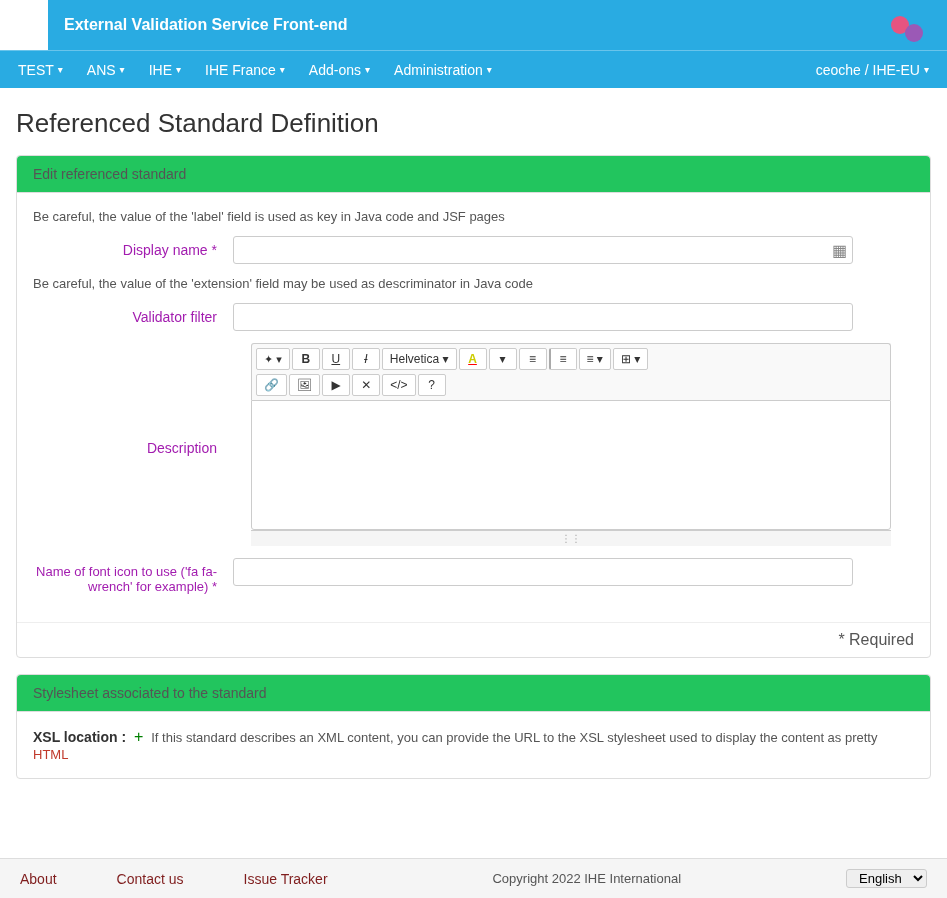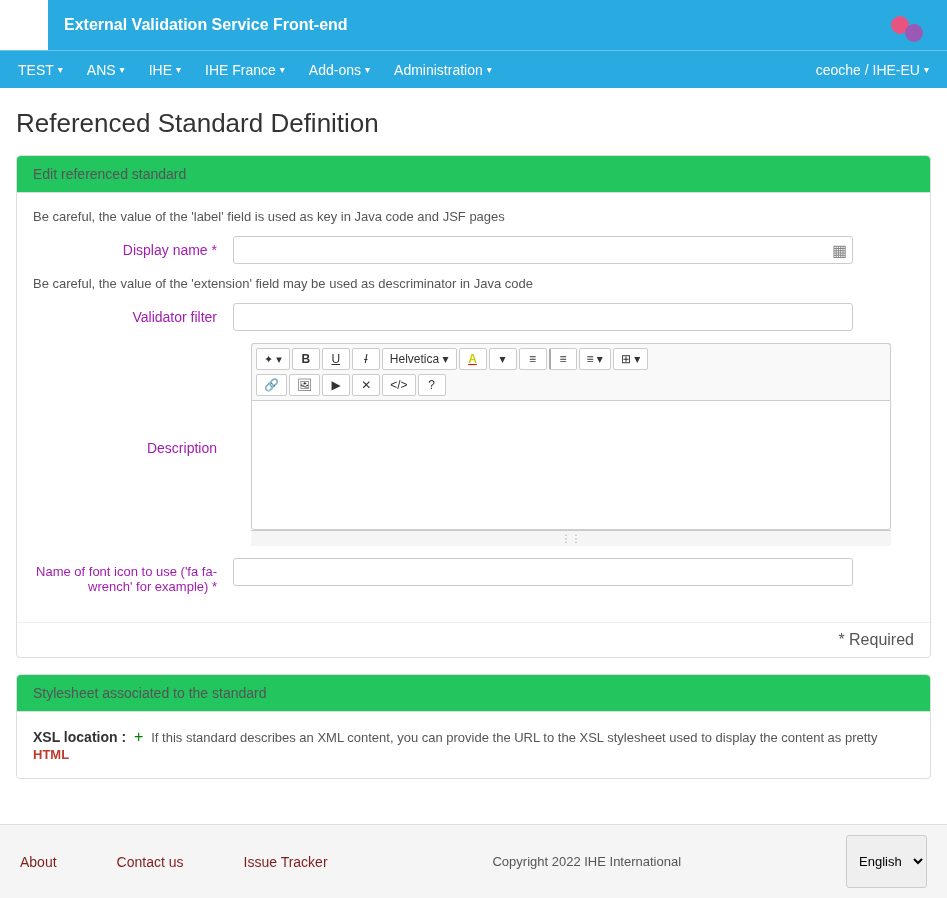--- a/index.html
+++ b/index.html
@@ -257,21 +257,21 @@
       color: green;
       font-size: 16px;
       margin: 0 4px;
     }
     .xsl-desc {
       color: #555;
       font-size: 13px;
     }
     .xsl-html {
       color: #c0392b;
-      font-weight: bold;
+      font-weight: normal;
     }
 
     
     .footer {
       background: #f5f5f5;
       border-top: 1px solid #ddd;
       display: flex;
       align-items: center;
       justify-content: space-between;
       padding: 10px 20px;
@@ -288,21 +288,21 @@
     .footer-link {
       color: #7f1d1d;
       text-decoration: none;
       cursor: pointer;
     }
     .footer-copyright {
       color: #555;
       font-size: 13px;
     }
     .footer-lang select {
-      padding: 17px 8px;
+      padding: 0 8px;
       border: 1px solid #ccc;
       border-radius: 3px;
       font-size: 13px;
     }
 
     
     .bottom-spacer { height: 60px; }
   </style>
 </head>
 <body>

